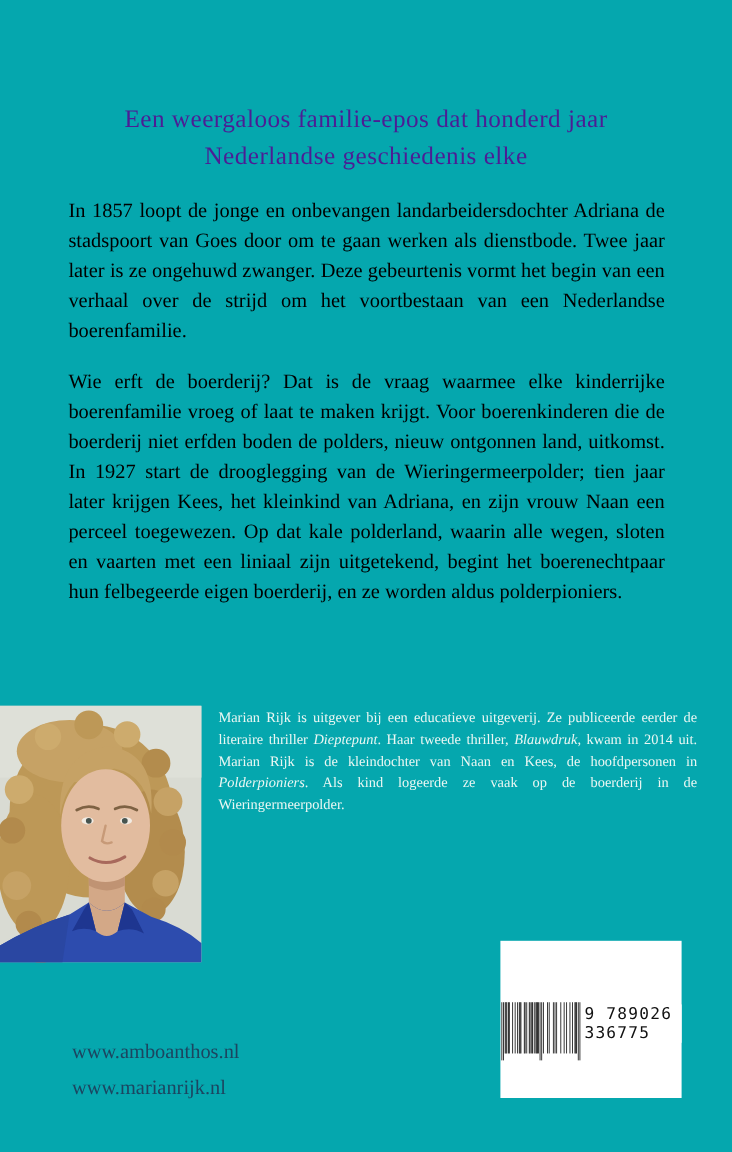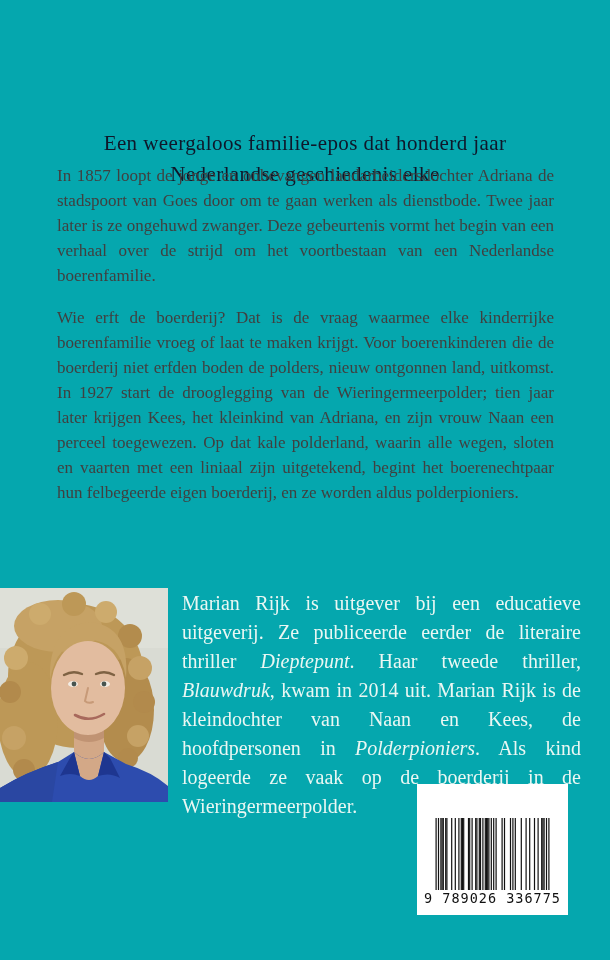--- a/index.html
+++ b/index.html
@@ -12,76 +12,75 @@
     background: #05a7ae;
     font-family: "Liberation Serif", serif;
     overflow: hidden;
   }
   .tagline {
     position: absolute;
     top: 84px;
     left: 0;
     width: 610px;
     text-align: center;
-    color: #0f172a;
+    color: #4c1d95;
     font-size: 21px;
     line-height: 31px;
     letter-spacing: 0.4px;
-    margin-top: 44px;
   }
   .synopsis {
     position: absolute;
     top: 163px;
     left: 57px;
     width: 497px;
-    color: #404040;
+    color: #000000;
     font-size: 17px;
     line-height: 25px;
     text-align: justify;
   }
   .synopsis p { margin-bottom: 17px; }
   .author-photo-wrap {
     position: absolute;
     left: 0;
     top: 588px;
     width: 168px;
     height: 214px;
   }
   .author-photo-wrap svg { display: block; }
   .author-bio {
     position: absolute;
     left: 182px;
     top: 589px;
     width: 399px;
     color: #eaf7f3;
-    font-size: 20px;
-    line-height: 29px;
+    font-size: 12px;
+    line-height: 18px;
     text-align: justify;
   }
   .author-bio i { font-style: italic; }
   .websites {
     position: absolute;
     left: 60px;
     top: 862px;
     color: #1c4560;
     font-size: 17px;
     line-height: 30px;
   }
   .barcode-box {
     position: absolute;
     left: 417px;
     top: 784px;
     width: 151px;
     height: 131px;
     background: #ffffff;
     display: flex;
-    flex-direction: column;
+    flex-direction: row;
     align-items: center;
     justify-content: flex-start;
-    padding-top: 34px;
+    padding-top: 21px;
   }
   .barcode-bars { display: block; }
   .barcode-digits {
     margin-top: -14px;
     background: #ffffff;
     font-family: "DejaVu Sans Mono", monospace;
     font-size: 13.5px;
     color: #111;
     letter-spacing: 1px;
     position: relative;
@@ -152,20 +151,24 @@
       <path d="M0,214 L0,200 Q26,184 58,174 L74,164 Q89,178 104,164 L126,176 Q152,184 168,198 L168,214 Z" fill="#2d4cae"></path>
       <path d="M74,164 Q89,178 104,164 L98,188 Q89,196 80,188 Z" fill="#d3a887"></path>
       <path d="M74,164 L80,188 Q70,184 60,188 L70,170 Z" fill="#1e3690"></path>
       <path d="M104,164 L98,188 Q110,184 120,190 L110,170 Z" fill="#1e3690"></path>
       <path d="M0,214 L0,200 Q26,184 58,174 L52,214 Z" fill="#2a47a2"></path>
     </svg>
   </div>
 
   <div class="author-bio"><span>Marian Rijk is uitgever bij een educatieve uitgeverij. Ze publiceerde eerder de literaire thriller </span><i>Dieptepunt</i><span>. Haar tweede thriller, </span><i>Blauwdruk</i><span>, kwam in 2014 uit. Marian Rijk is de kleindochter van Naan en Kees, de hoofdpersonen in </span><i>Polderpioniers</i><span>. Als kind logeerde ze vaak op de boerderij in de Wieringermeerpolder.</span></div>
 
+  <div class="websites">
+    <div>www.amboanthos.nl</div>
+    <div>www.marianrijk.nl</div>
+  </div>
 
   <div class="barcode-box">
     <svg class="barcode-bars" id="barcode-svg" width="118" height="86" viewBox="0 0 118 86">
         <rect x="1.50" y="0" width="1.20" height="84" fill="#111"></rect>
         <rect x="3.90" y="0" width="1.20" height="84" fill="#111"></rect>
         <rect x="6.30" y="0" width="1.20" height="74" fill="#111"></rect>
         <rect x="7.50" y="0" width="1.20" height="74" fill="#111"></rect>
         <rect x="8.70" y="0" width="1.20" height="74" fill="#111"></rect>
         <rect x="11.10" y="0" width="1.20" height="74" fill="#111"></rect>
         <rect x="12.30" y="0" width="1.20" height="74" fill="#111"></rect>

